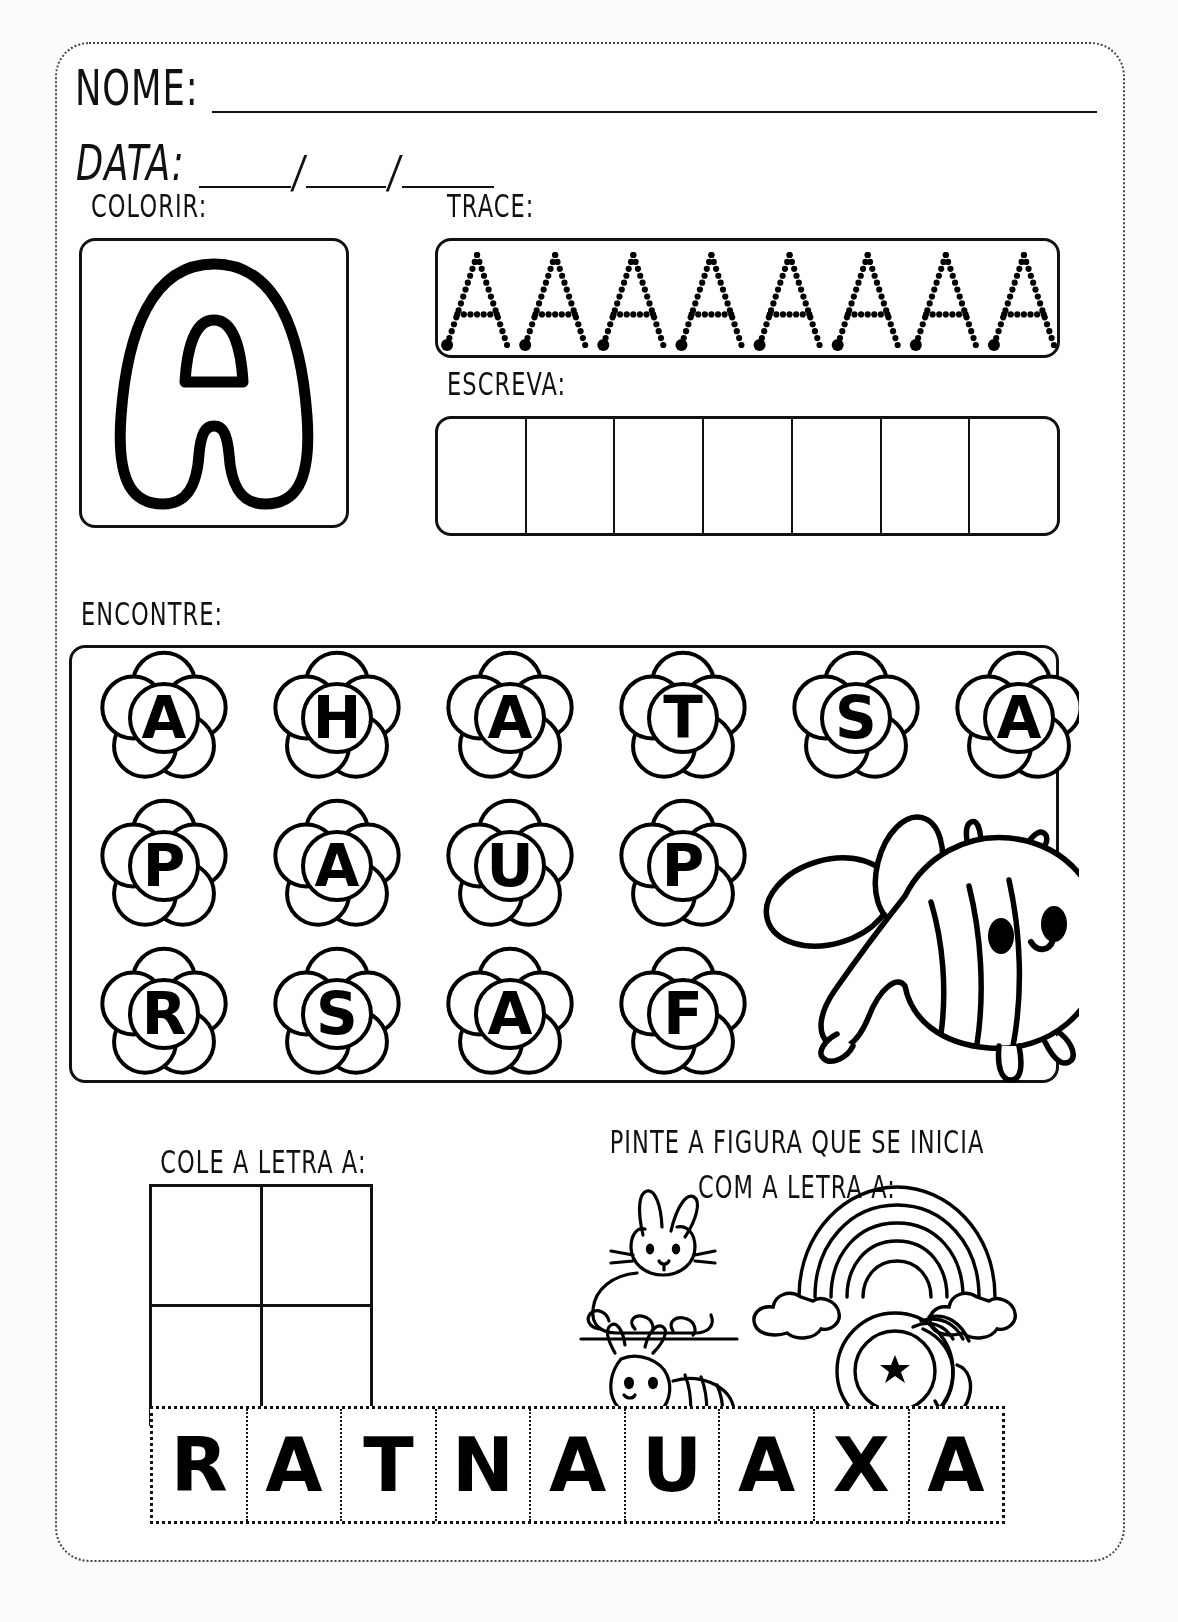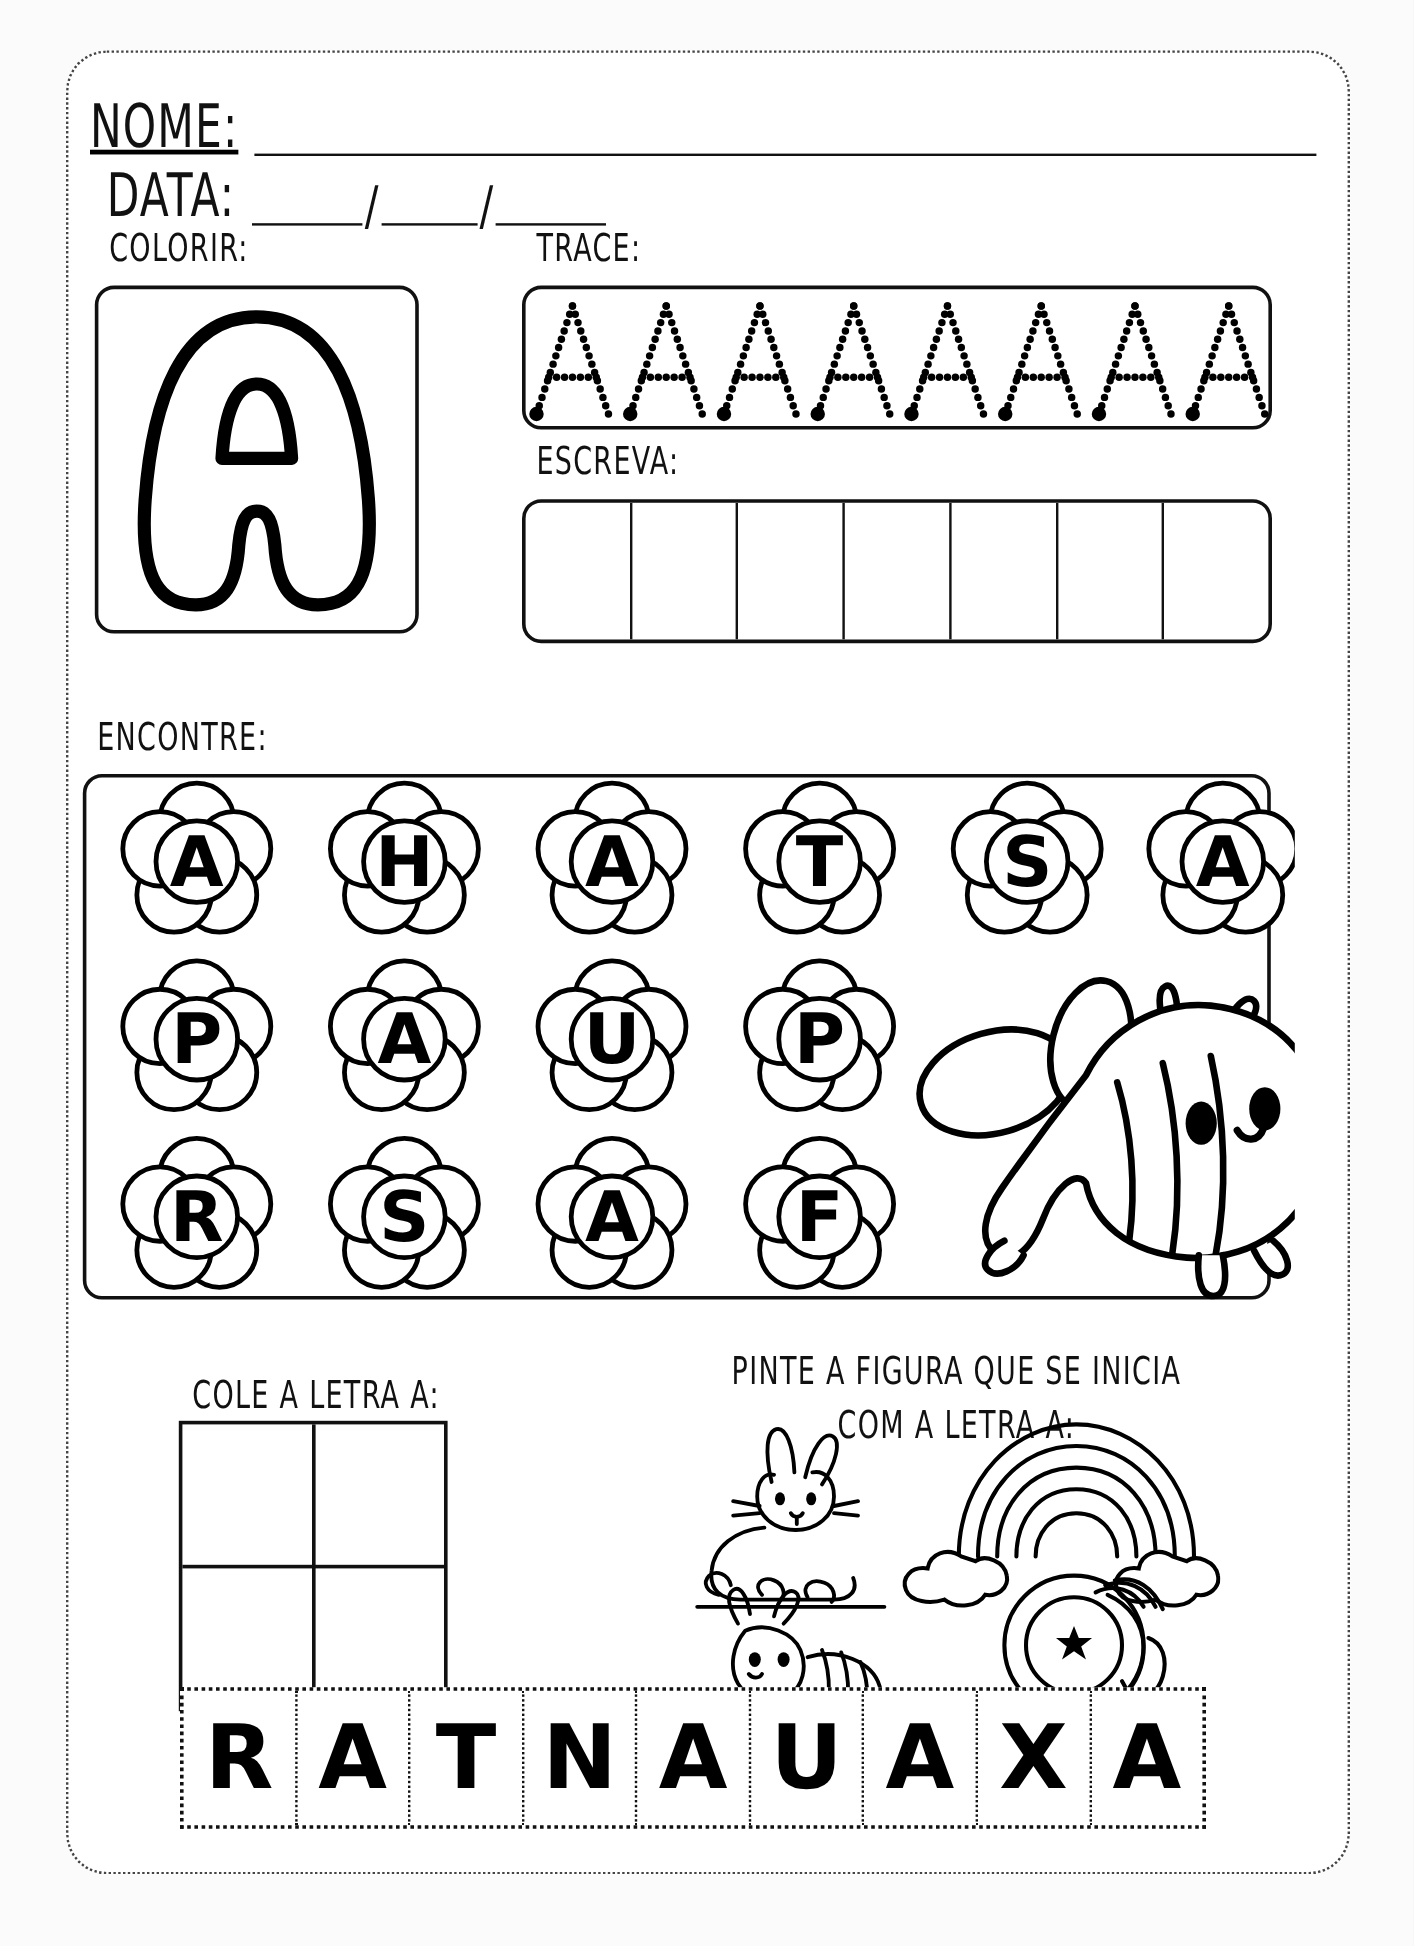--- a/index.html
+++ b/index.html
@@ -125,26 +125,26 @@
     line-height: 1;
   }
   #strip .scell:last-child { border-right: none; }
 </style>
 </head>
 <body>
 
 <div id="page">
   <div class="sheet">
 
-    <div class="field-row" style="left:18px; top:46px; width:1022px;text-decoration:underline;">
+    <div class="field-row" style="left:18px; top:29px; width:1022px;">
       <span class="field-label" style="font-size:38px;">NOME:</span>
       <span class="rule" style="flex:1 1 auto; margin-left:4px; margin-bottom:4px;"></span>
     </div>
 
-    <div class="field-row" style="left:32px; top:104px;">
+    <div class="field-row" style="left:19px; top:104px;font-style:italic;">
       <span class="field-label" style="font-size:38px;">DATA:</span>
       <span class="rule" style="width:92px; margin-left:6px; margin-bottom:4px;"></span>
       <span class="slash" style="font-size:34px;">/</span>
       <span class="rule" style="width:80px; margin-bottom:4px;"></span>
       <span class="slash" style="font-size:34px;">/</span>
       <span class="rule" style="width:92px; margin-bottom:4px;"></span>
     </div>
 
     <div class="caption" style="left:34px; top:152px;">COLORIR:</div>
     <div class="rbox" id="colorir-box">

